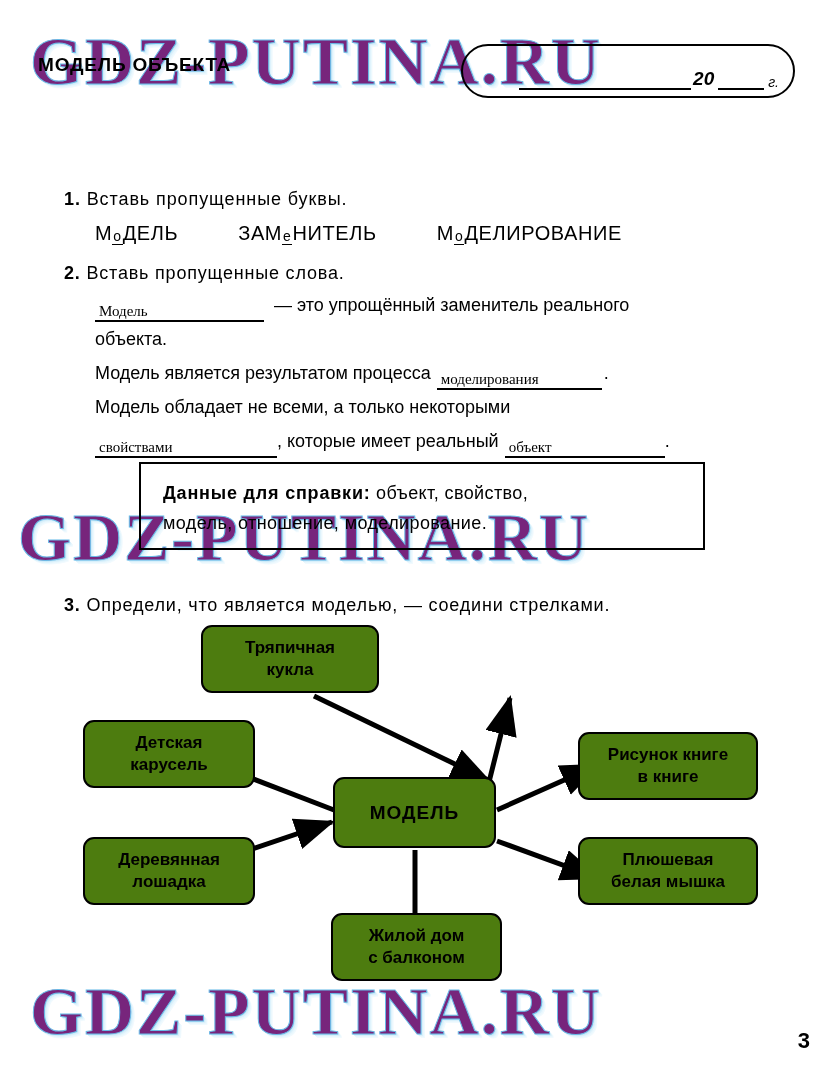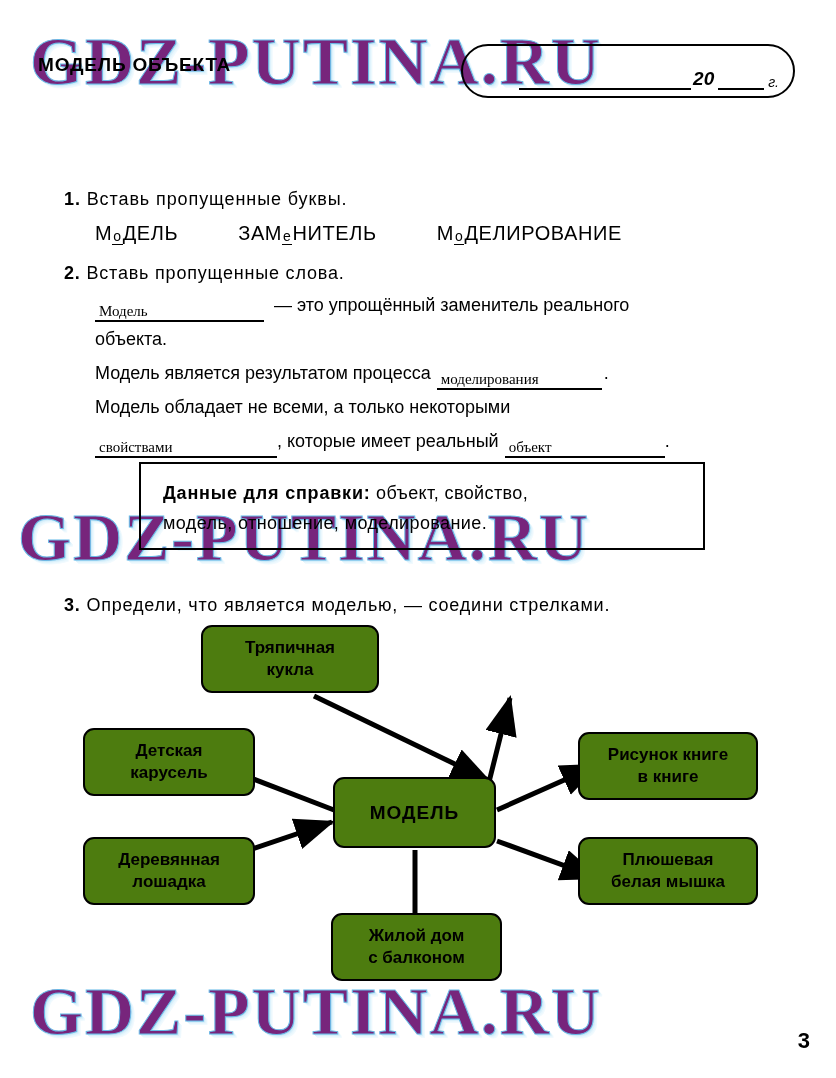--- a/index.html
+++ b/index.html
@@ -208,21 +208,21 @@
     align-items: center;
     justify-content: center;
     text-align: center;
     font-size: 17px;
     line-height: 22px;
     font-weight: bold;
     z-index: 3;
   }
   .n-kukla    { left: 201px; top: 15px;  width: 178px; height: 68px; }
   .n-mouse    { left: 456px; top: 15px;  width: 176px; height: 68px; }
-  .n-karusel  { left: 83px;  top: 118px; width: 172px; height: 68px; }
+  .n-karusel  { left: 83px;  top: 110px; width: 172px; height: 68px; }
   .n-risunok  { left: 578px; top: 122px; width: 180px; height: 68px; }
   .n-loshadka { left: 83px;  top: 227px; width: 172px; height: 68px; }
   .n-plush    { left: 578px; top: 227px; width: 180px; height: 68px; }
   .n-dom      { left: 331px; top: 303px; width: 171px; height: 68px; }
   .n-model    {
     left: 333px; top: 167px; width: 163px; height: 71px;
     font-size: 19px; letter-spacing: 1px;
   }
 
   .arrows {

